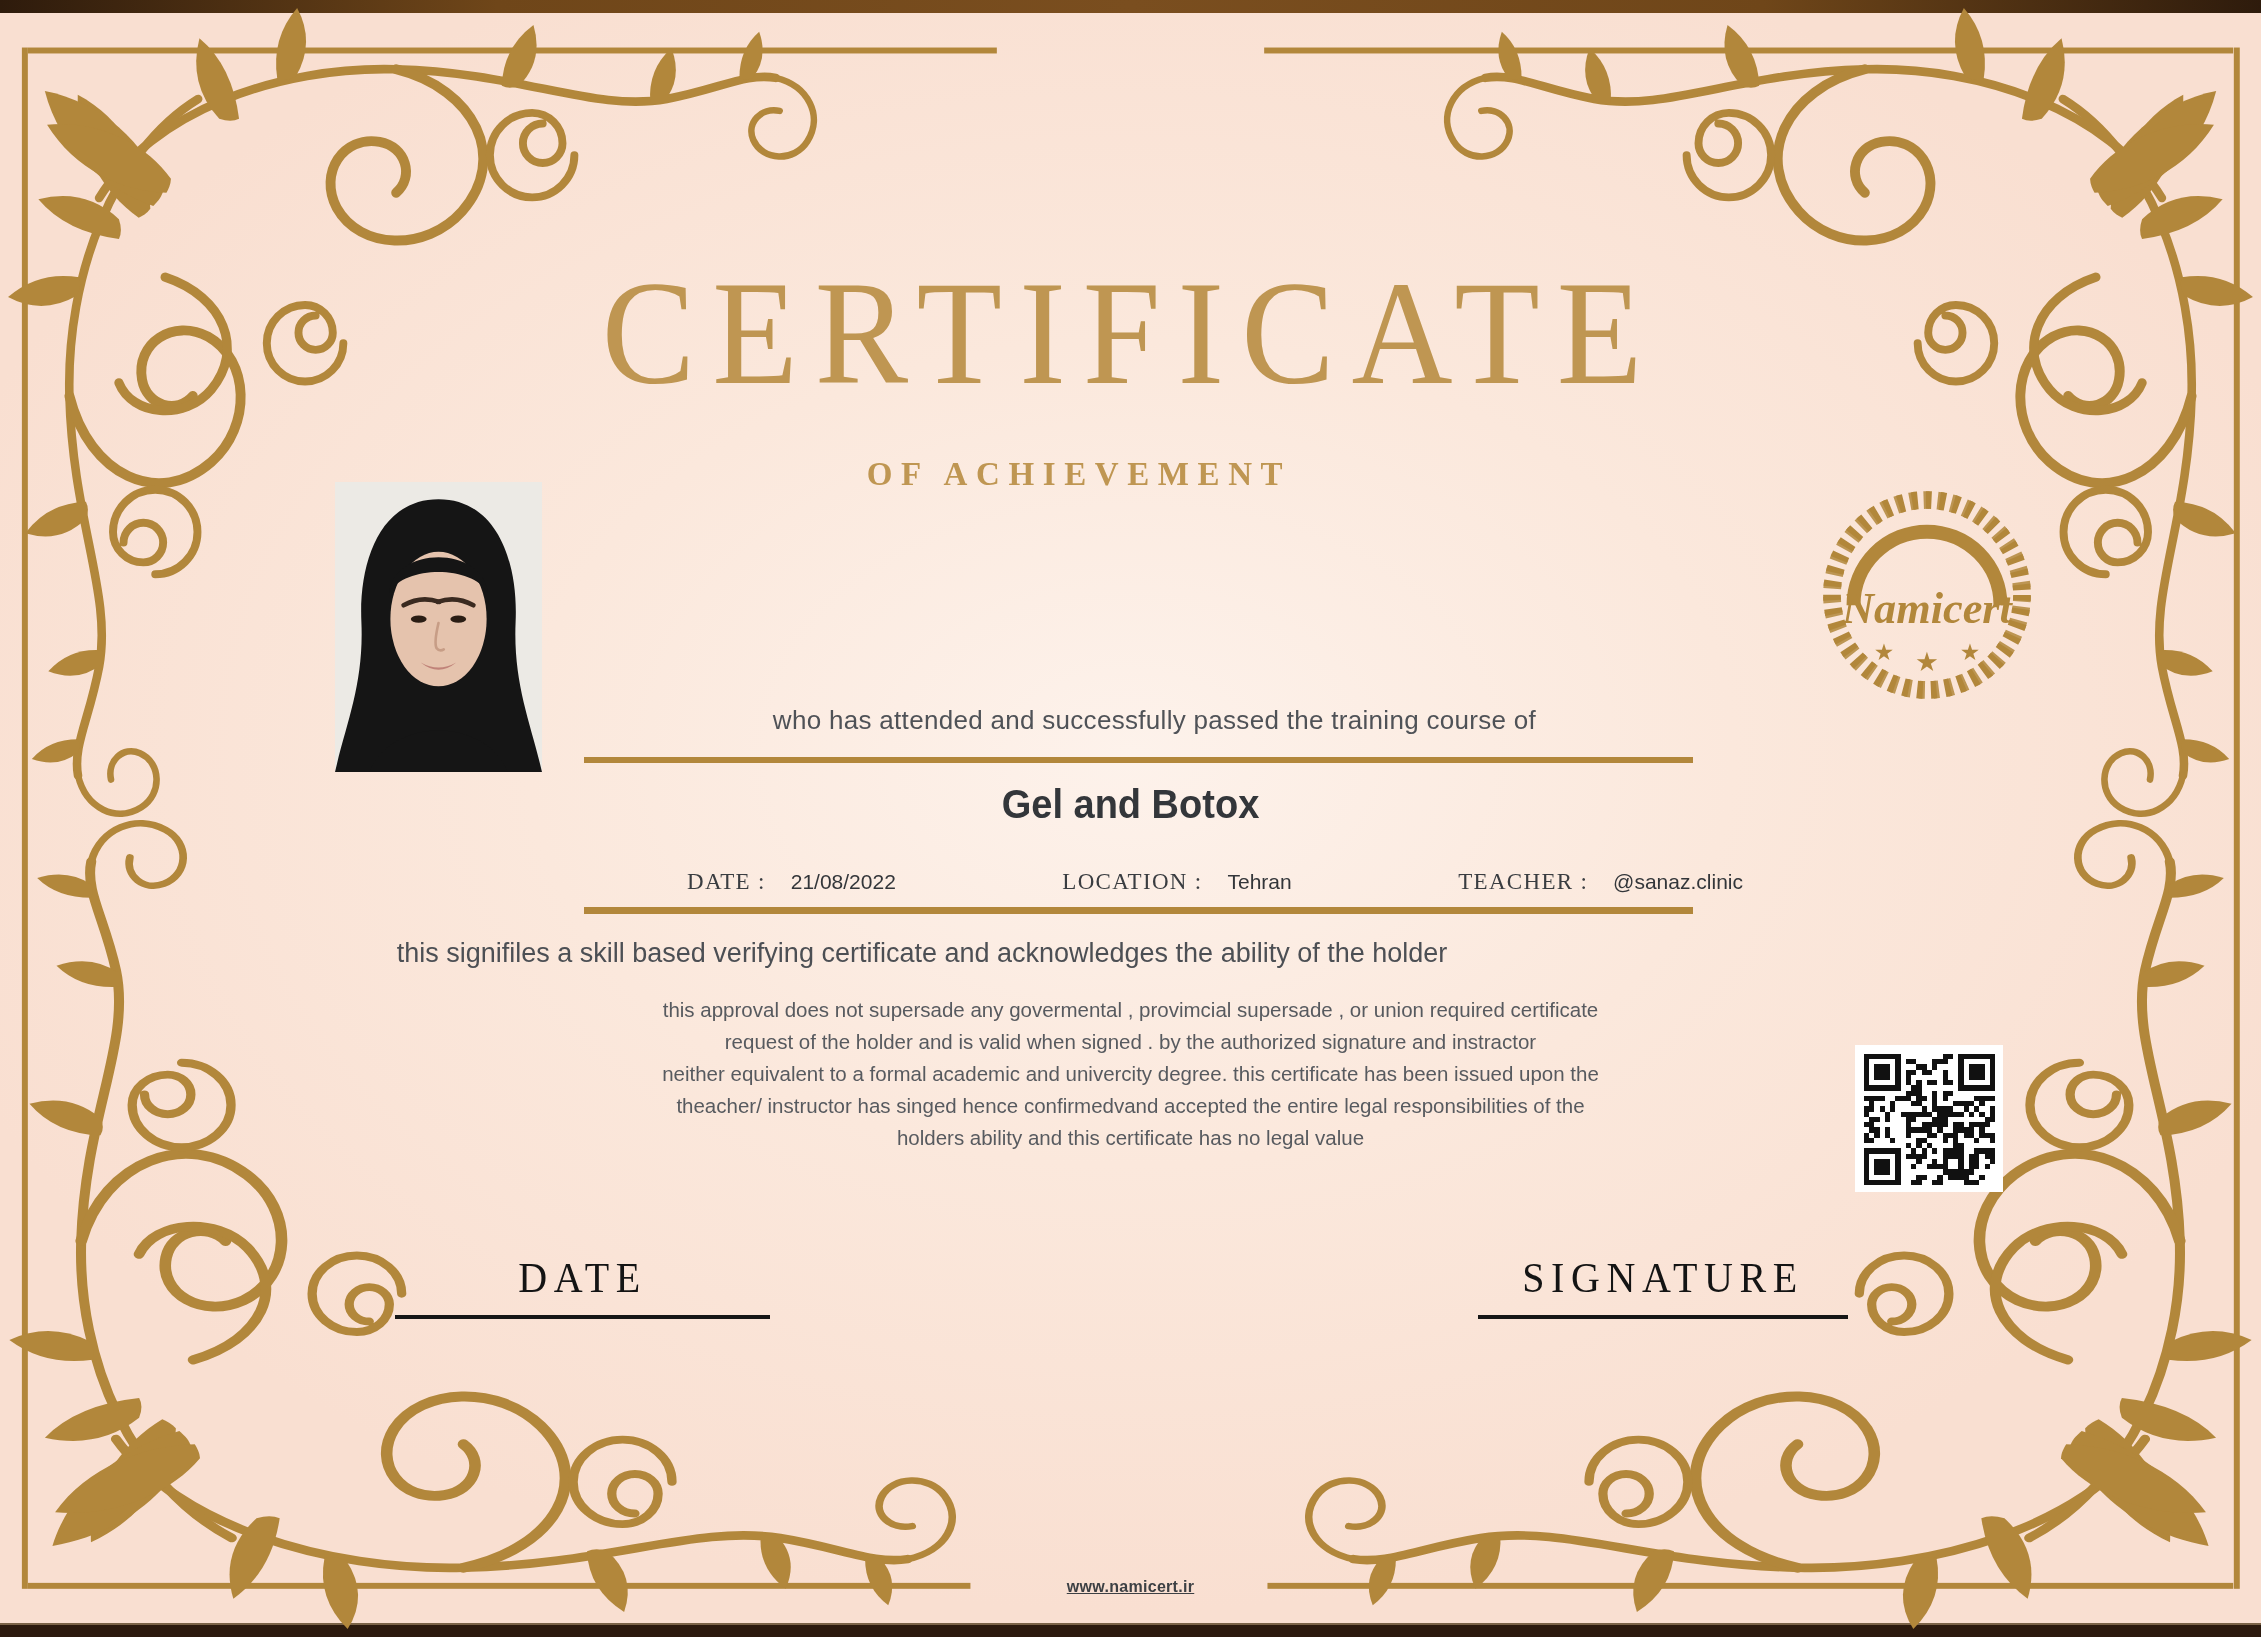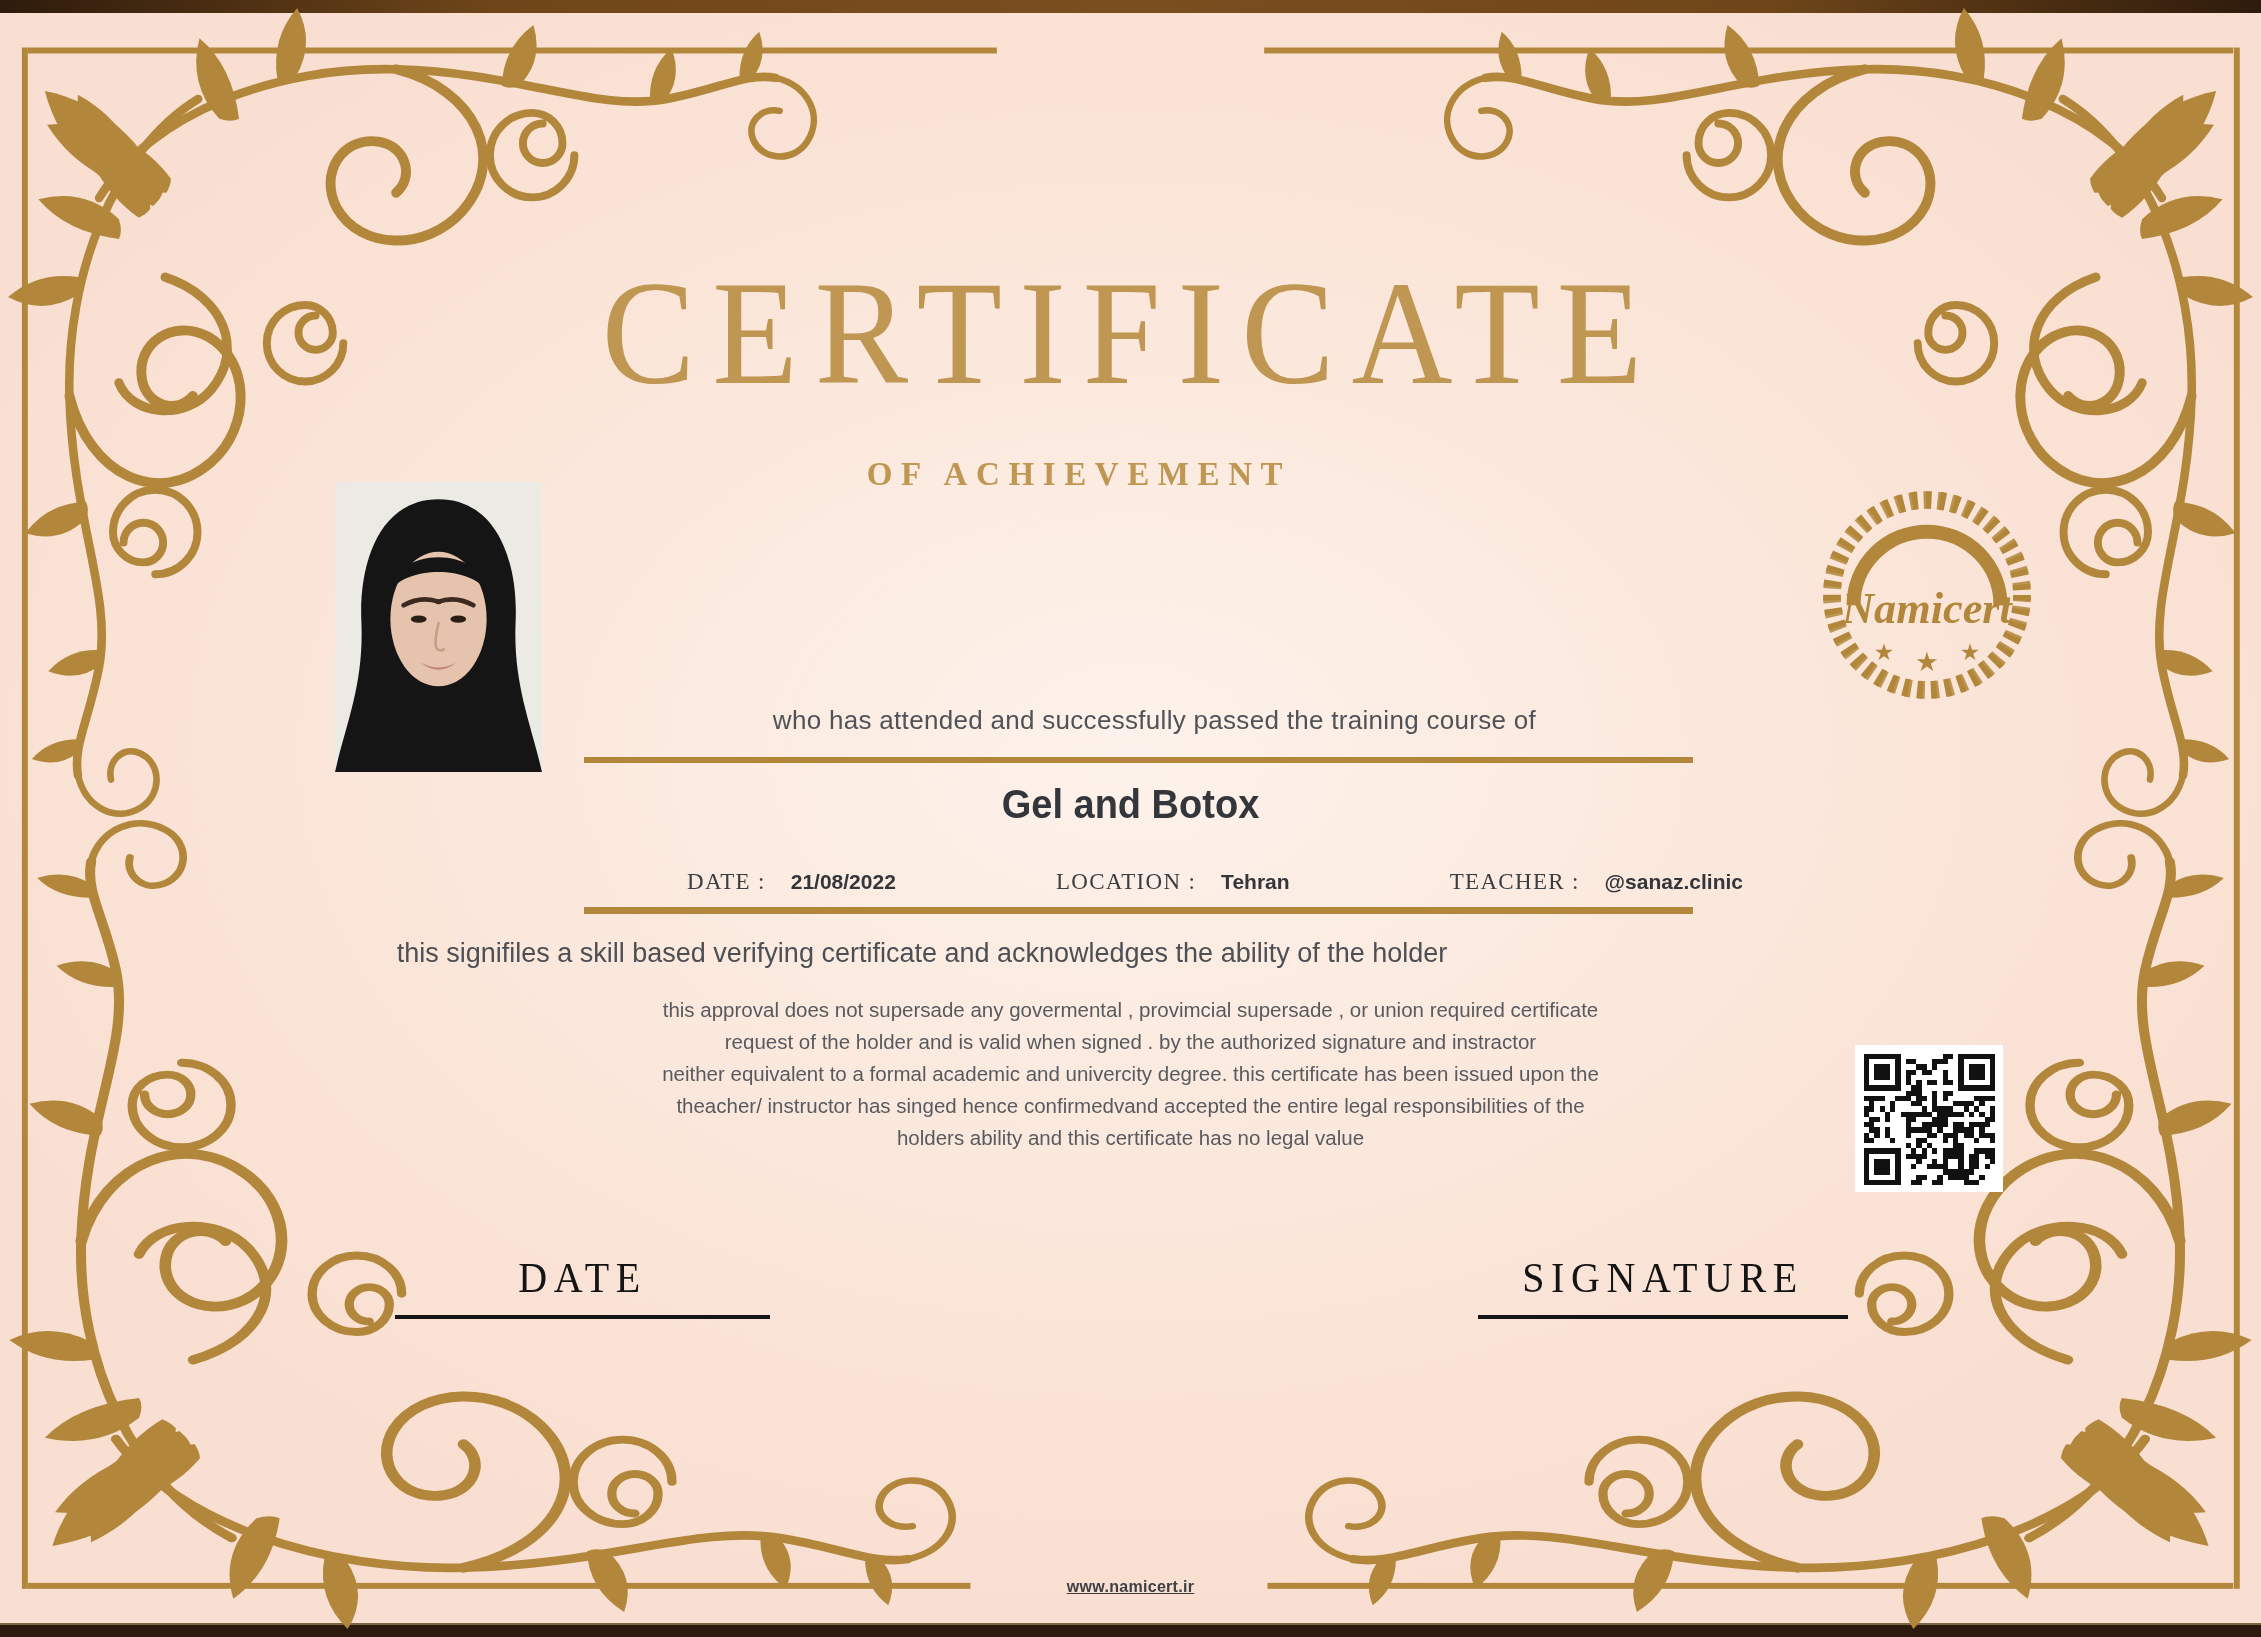--- a/index.html
+++ b/index.html
@@ -32,21 +32,21 @@
   .gold-rule{background:#b2873b;}
   .rule1{left:584px;top:757px;width:1109px;height:6px;}
   .rule2{left:584px;top:907px;width:1109px;height:6.6px;}
   .course{left:0;top:782px;width:2261px;text-align:center;
     font-size:40px;font-weight:bold;color:#33363a;transform:scaleX(.95);letter-spacing:0;}
   .meta-row{left:687px;top:869px;width:1056px;display:flex;
     justify-content:space-between;align-items:baseline;}
   .meta-item{display:flex;align-items:baseline;gap:25px;}
   .meta-label{font-family:"Liberation Serif", serif;font-size:23px;color:#3a3d41;
     letter-spacing:1.3px;font-weight:500;}
-  .meta-value{font-size:21px;font-weight:bold;color:#33363a;}
+  .meta-value{font-size:21px;font-weight:normal;color:#33363a;}
   .statement{left:0;top:938px;width:1844px;text-align:center;
     font-size:27px;color:#4c4f54;}
   .disclaimer{left:0;top:994px;width:2261px;text-align:center;
     font-size:20.5px;line-height:32px;color:#575a5f;}
   .qr-box{left:1855px;top:1045px;width:148px;height:147px;background:#ffffff;}
   .qr-box svg{position:absolute;left:8.6px;top:8.6px;}
   .sign-block{top:1258px;text-align:center;}
   .sign-date{left:395px;width:375px;}
   .sign-sig{left:1478px;width:370px;}
   .sign-label{font-family:"Liberation Serif", serif;font-size:40px;color:#141414;

